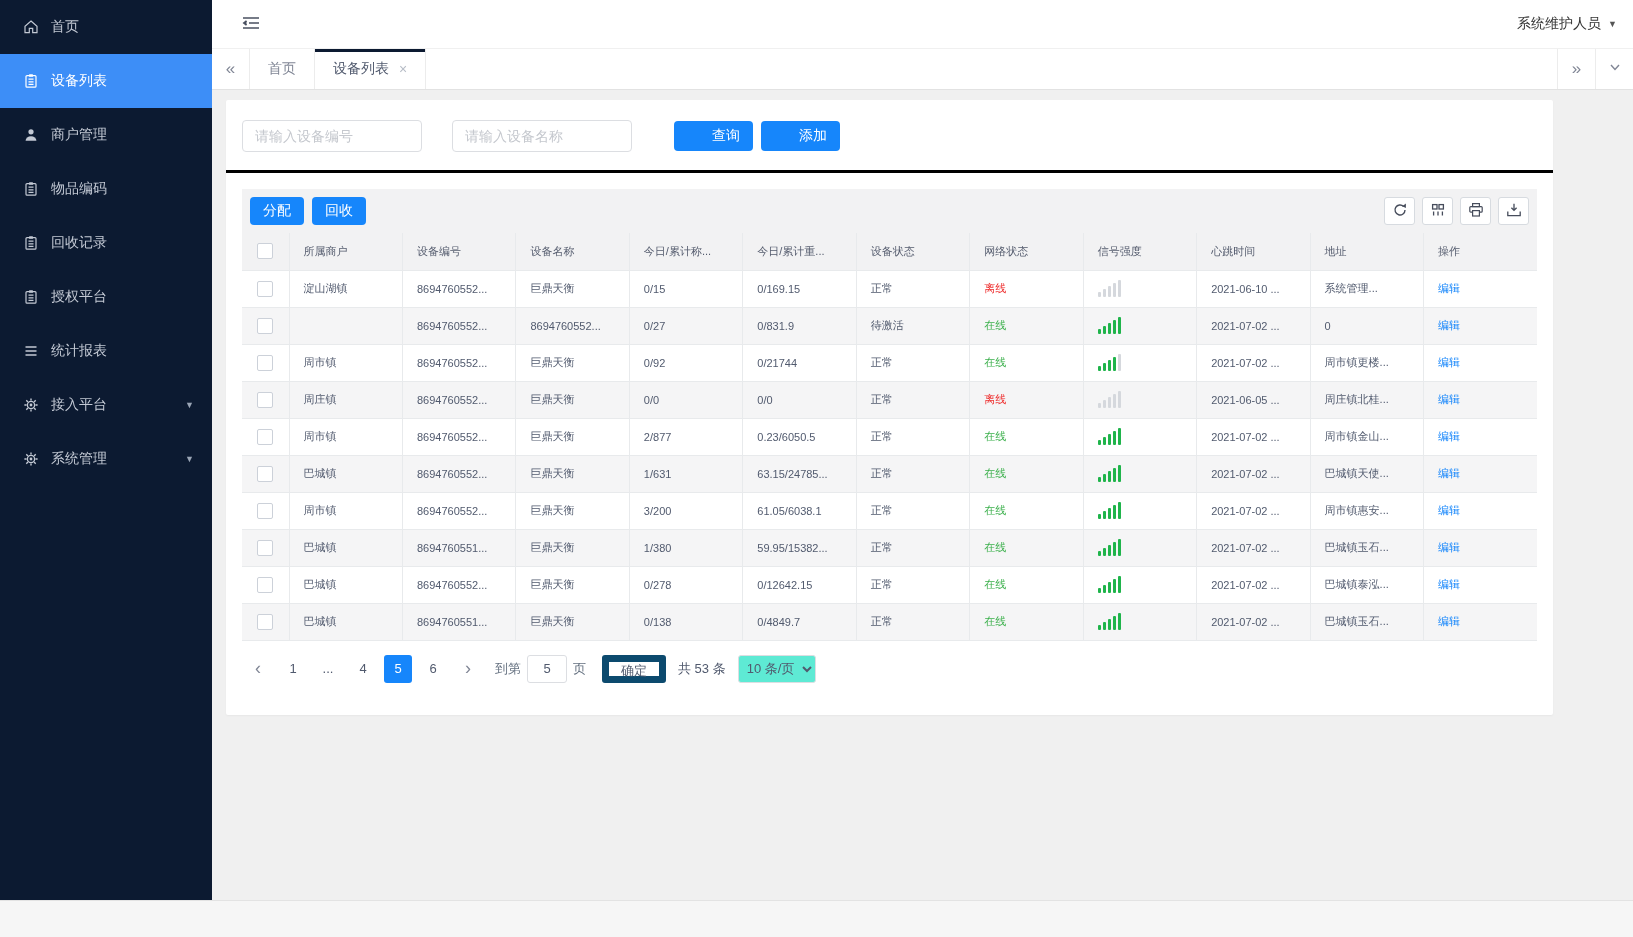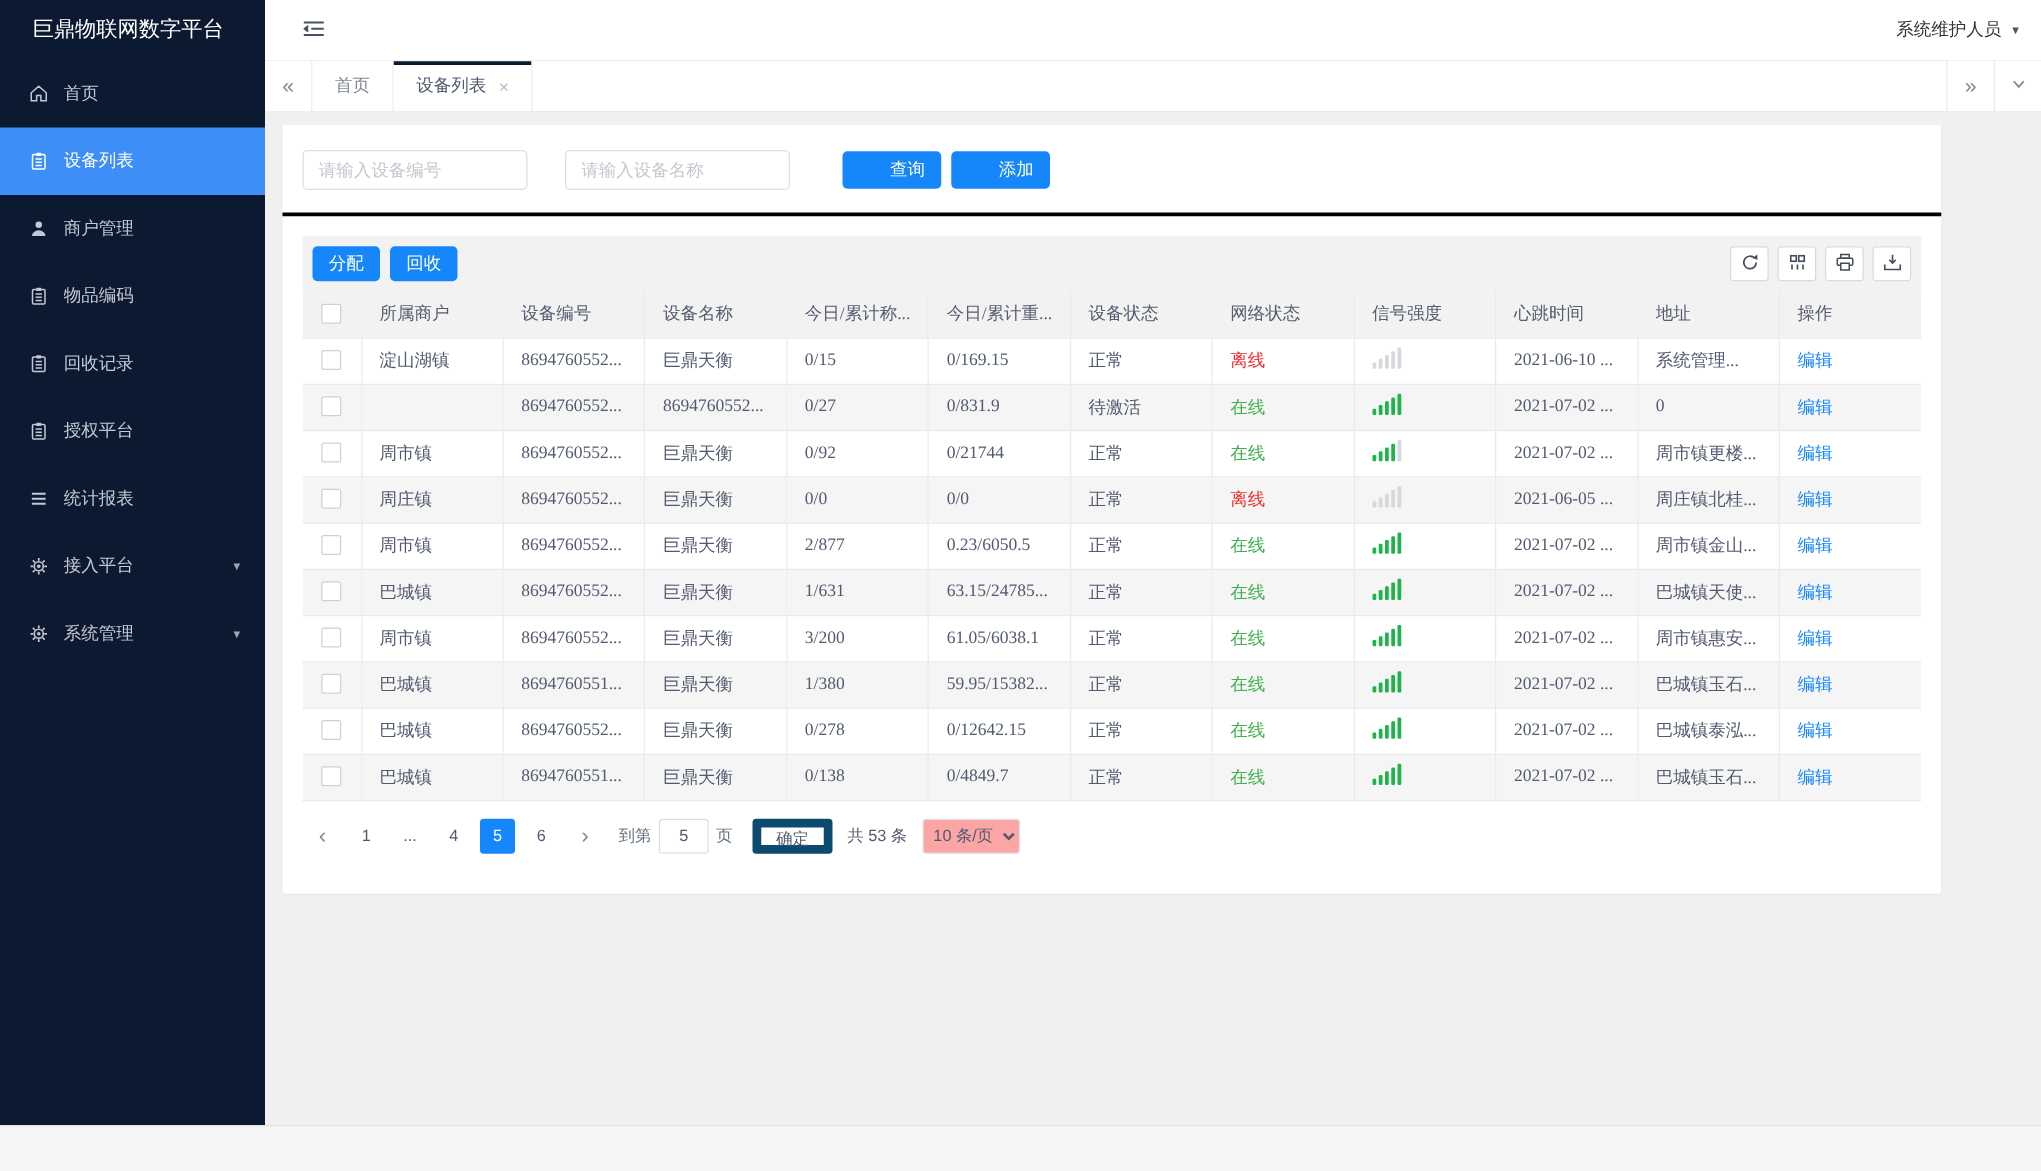--- a/index.html
+++ b/index.html
@@ -49,21 +49,21 @@
   .search-row .btn-primary:first-of-type { margin-left:12px; }
 
   .table-section { padding:16px; }
   .table-toolbar { background:#f2f2f3; padding:8px; display:flex; align-items:center; }
   .table-toolbar .btn-primary { height:28px; margin-right:8px; }
   .icon-group { margin-left:auto; display:flex; }
   .icon-btn { width:31px; height:28px; background:#fff; border:1px solid #d7dbe0; border-radius:3px;
     margin-left:7px; display:flex; align-items:center; justify-content:center; color:#464c5b; cursor:pointer; }
   .icon-btn svg { width:16px; height:16px; }
 
-  table { width:100%; border-collapse:collapse; font-size:14px; color:#515a6e; table-layout:fixed;font-family:Liberation Serif, serif; }
+  table { width:100%; border-collapse:collapse; font-size:11px; color:#515a6e; table-layout:fixed; }
   th,td { height:37px; padding:0 8px 0 14px; text-align:left; border-bottom:1px solid #e8eaec;
     border-right:1px solid #e8eaec; white-space:nowrap; overflow:hidden; font-weight:normal; }
   th { background:#f2f2f3; color:#555c6e; }
   th:last-child, td:last-child { border-right:none; }
   tbody tr:nth-child(even) { background:#f5f5f6; }
   .col-check { width:47px; text-align:center; padding:0; }
   .checkbox { width:16px; height:16px; border:1px solid #ccd1d9; border-radius:2px; background:#fff;
     display:inline-block; vertical-align:middle; cursor:pointer; }
   .edit-link { color:var(--primary,#1686fb); cursor:pointer; text-decoration:none; }
   .signal { display:inline-flex; align-items:flex-end; gap:2px; height:18px; }
@@ -78,32 +78,31 @@
     margin-right:7px; cursor:pointer; border-radius:3px; }
   .pg-chevron { color:#808695; font-size:18px; }
   .pg-item.active { background:var(--primary,#1686fb); color:#fff; }
   .pg-label { margin:0 6px; color:#657180; }
   .goto-input { width:40px; height:28px; border:1px solid #dcdee2; border-radius:3px; text-align:center;
     font-size:13px; color:#515a6e; outline:none; font-family:inherit; }
   .btn-plain { height:28px; padding:0 12px; background:#fff; border:7px solid #0c4a6e; border-radius:3px;
     font-size:13px; color:#515a6e; cursor:pointer; margin:0 12px 0 10px; font-family:inherit; }
   .total-text { margin-right:12px; }
   .size-select { height:28px; border:1px solid #dcdee2; border-radius:3px; font-size:13px; color:#515a6e;
-    background:#fca5a5; outline:none; font-family:inherit; padding:0 4px; }
+    background:#5eead4; outline:none; font-family:inherit; padding:0 4px; }
 
   .bottom-strip { position:absolute; left:0; top:900px; width:1633px; height:37px;
     background:#f6f6f6; border-top:1px solid #e3e3e3; }
 </style>
 </head>
 <body>
 
 <div class="app">
 
   <aside class="sidebar">
-    <div class="logo">巨鼎物联网数字平台</div>
     <nav id="sidebar-nav">
         <div class="side-item">
           <span class="sicon">
             <svg viewBox="0 0 16 16">
               <path d="M8 2 L14 7.2 V13.6 H9.7 V9.4 H6.3 V13.6 H2 V7.2 Z" fill="none" stroke="currentColor" stroke-width="1.2"></path>
             </svg>
           </span>
           <span>首页</span>
         </div>
         <div class="side-item active">

